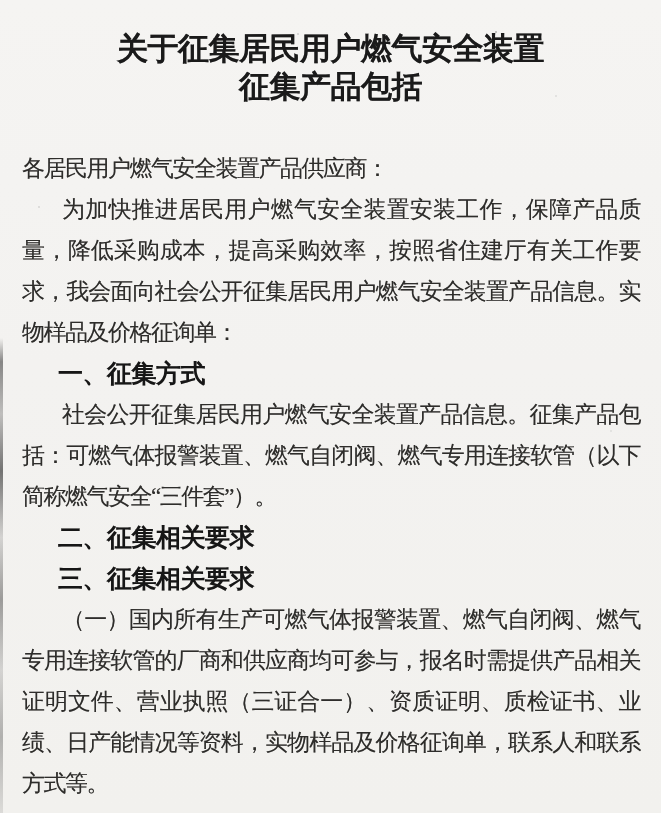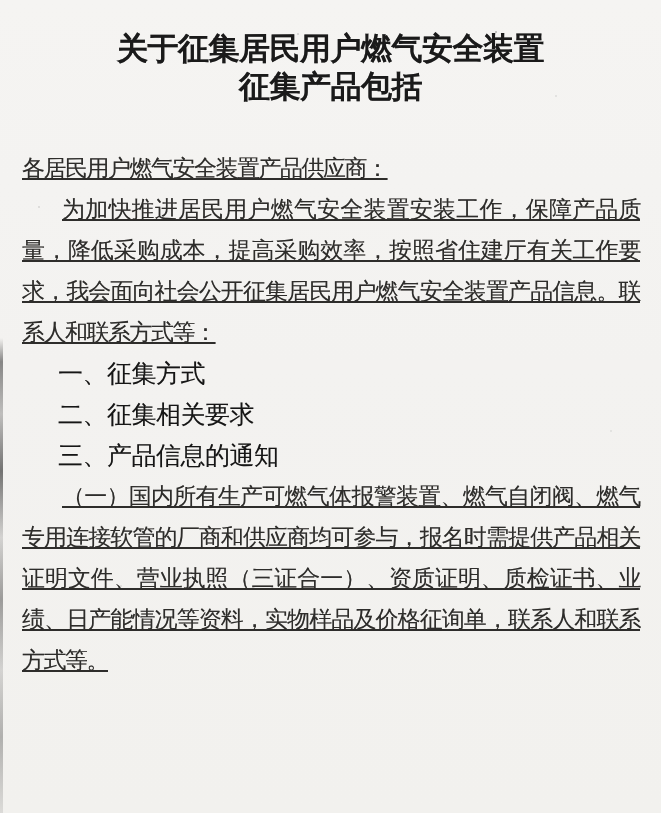--- a/index.html
+++ b/index.html
@@ -42,30 +42,29 @@
     width: 618px;
     font-size: 23px;
     line-height: 41px;
     letter-spacing: -1.5px;
     color: #2e2d2b;
     text-align: justify;
     text-shadow: 0 0 0.4px rgba(46,45,43,0.4);
   }
   .para {
     margin: 0;
-    text-decoration: underline;
   }
   .para.indent {
     text-indent: 40px;
   }
   .heading {
     margin: 0;
     padding-left: 36px;
     font-family: "Liberation Sans", sans-serif;
-    font-weight: normal;
+    font-weight: bold;
     font-size: 25px;
     line-height: 41px;
     letter-spacing: -0.5px;
     color: #161616;
     text-align: left;
     text-indent: 0;
   }
   
   .edge-artifact {
     position: absolute;
@@ -109,21 +108,22 @@
 <div class="edge-artifact"></div>
 <div class="speck"></div>
 
 <div class="doc-title">
   <div>关于征集居民用户燃气安全装置</div>
   <div>征集产品包括</div>
 </div>
 
 <div class="content">
   <p class="para">各居民用户燃气安全装置产品供应商：</p>
-  <p class="para indent">为加快推进居民用户燃气安全装置安装工作，保障产品质量，降低采购成本，提高采购效率，按照省住建厅有关工作要求，我会面向社会公开征集居民用户燃气安全装置产品信息。联系人和联系方式等：</p>
+  <p class="para indent">为加快推进居民用户燃气安全装置安装工作，保障产品质量，降低采购成本，提高采购效率，按照省住建厅有关工作要求，我会面向社会公开征集居民用户燃气安全装置产品信息。实物样品及价格征询单：</p>
 
   <p class="heading">一、征集方式</p>
+  <p class="para indent">社会公开征集居民用户燃气安全装置产品信息。征集产品包括：可燃气体报警装置、燃气自闭阀、燃气专用连接软管（以下简称燃气安全“三件套”）。</p>
 
   <p class="heading">二、征集相关要求</p>
 
-  <p class="heading">三、产品信息的通知</p>
+  <p class="heading">三、征集相关要求</p>
   <p class="para indent">（一）国内所有生产可燃气体报警装置、燃气自闭阀、燃气专用连接软管的厂商和供应商均可参与，报名时需提供产品相关证明文件、营业执照（三证合一）、资质证明、质检证书、业绩、日产能情况等资料，实物样品及价格征询单，联系人和联系方式等。</p>
 </div>
 
 </body></html>

